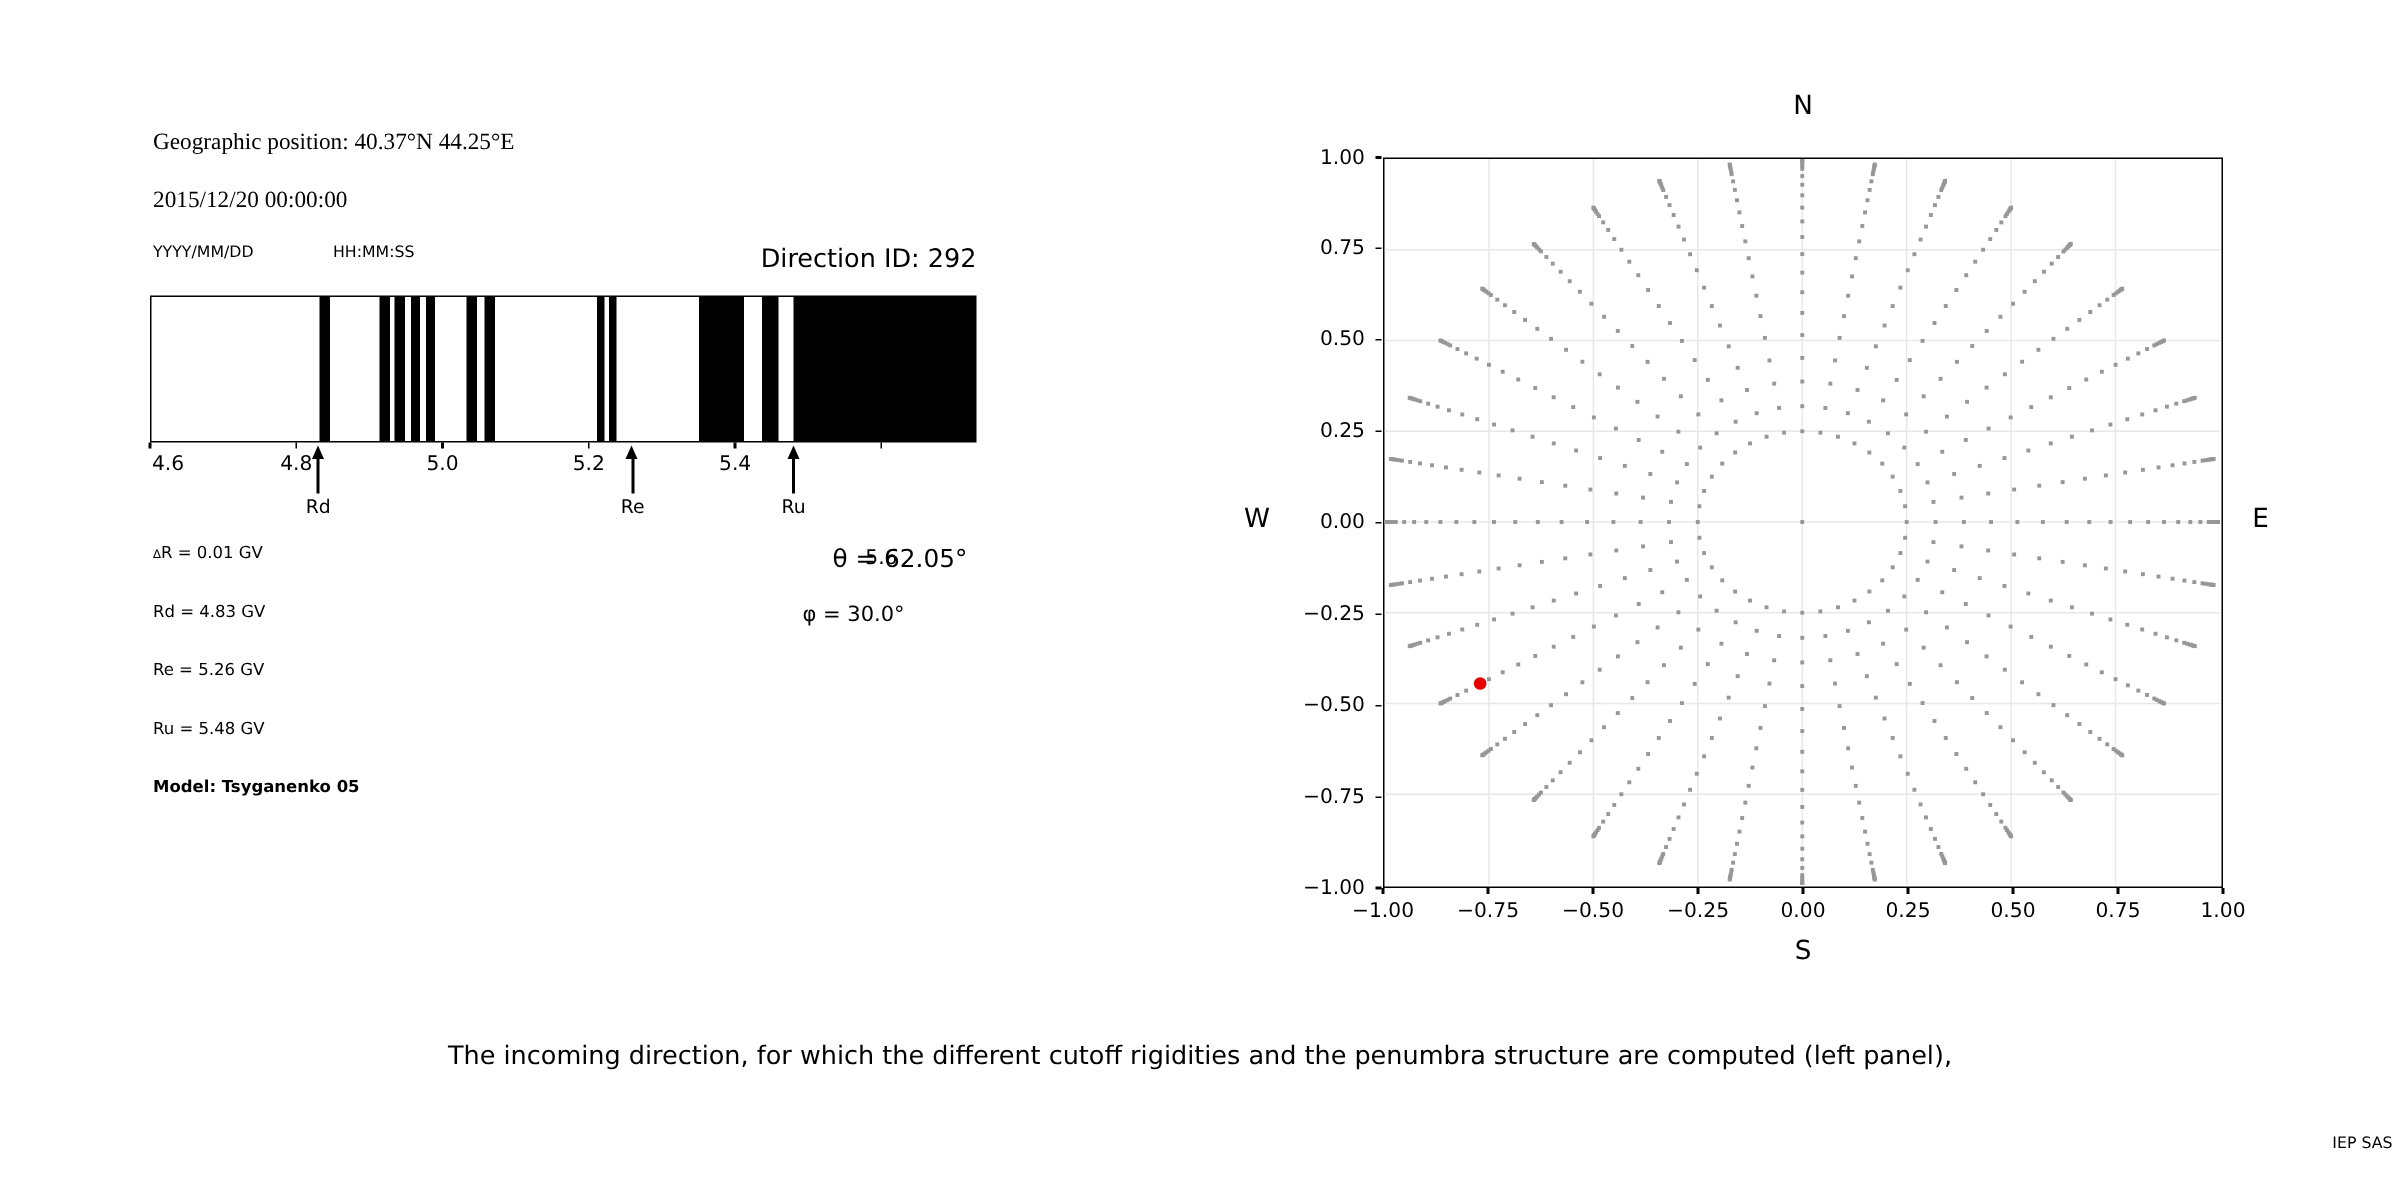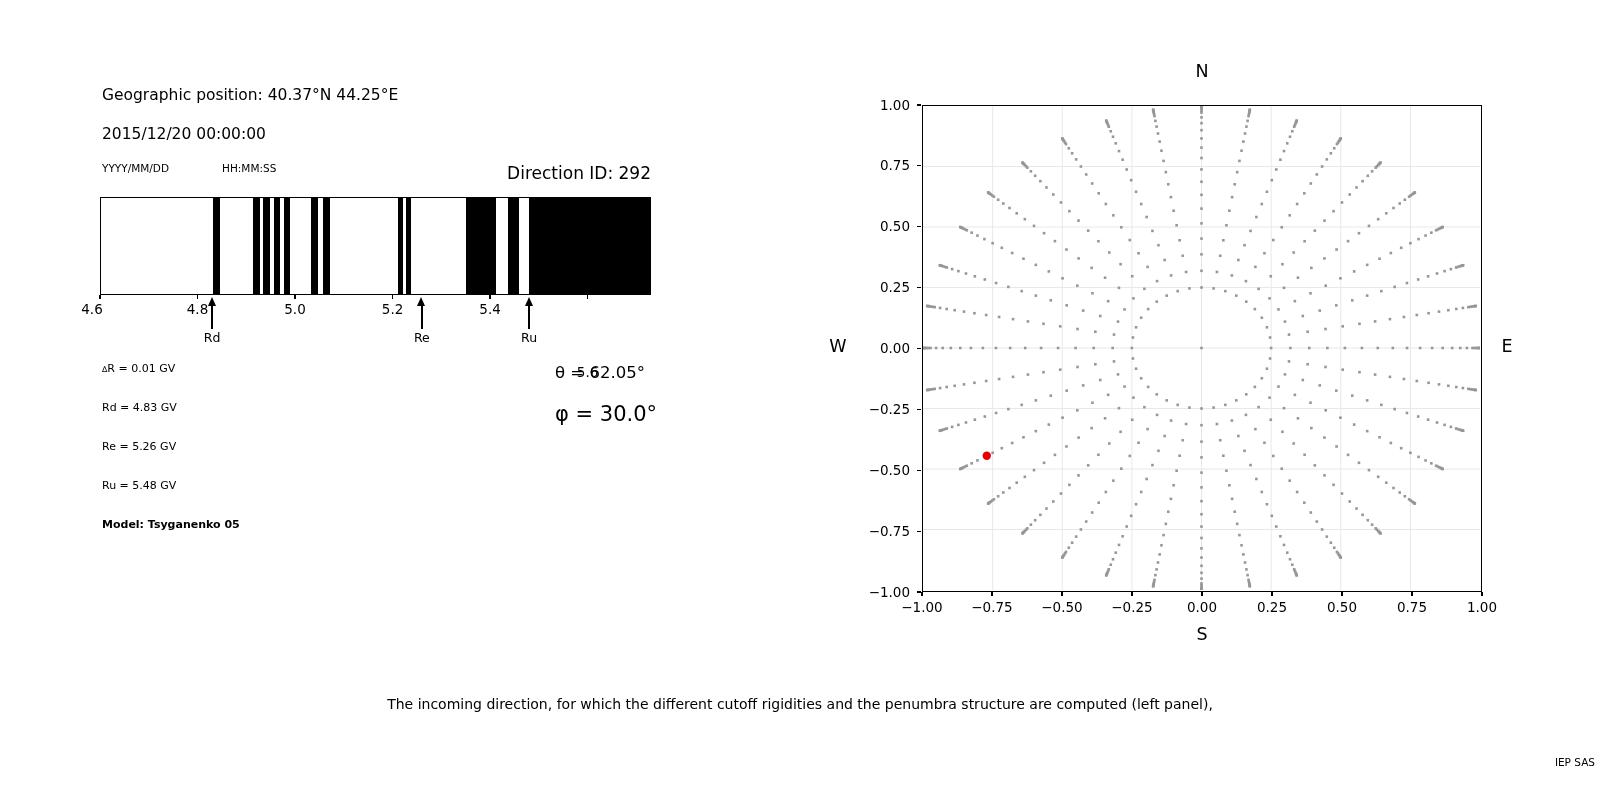--- a/index.html
+++ b/index.html
@@ -1,18 +1,18 @@
 <!DOCTYPE html>
 <html><head>
 <meta charset="utf-8">
 <style>
   * { margin:0; padding:0; box-sizing:border-box; }
   html,body { width:1600px; height:800px; background:#ffffff; font-family:"DejaVu Sans", sans-serif; color:#000; overflow:hidden; }
   .abs { position:absolute; }
-  .txt-md { font-size:15.5px; }
+  .txt-md { font-size:15.5px;font-family:Liberation Serif, serif; }
   .txt-sm { font-size:10.5px; }
   .txt-lg { font-size:17px; }
   .tick-label { font-size:13.5px; text-align:center; }
   .ytick-label { font-size:13.5px; text-align:right; }
 
   
   #penumbra-box { left:100px; top:197px; width:551px; height:98px; border:1.4px solid #000; background:#fff; overflow:hidden; }
   #penumbra-box .bar { position:absolute; top:0; bottom:0; background:#000; }
   .bc-tick { position:absolute; width:1.2px; height:4px; background:#000; top:295px; }
   .arrow { position:absolute; top:297px; width:0; }
@@ -25,21 +25,21 @@
 
   
   #scatter-wrap { left:922px; top:105px; width:560px; height:487px; border:1.4px solid #000; background:#fff; }
   #scatter-wrap svg { display:block; }
   .sc-xtick { position:absolute; width:1.2px; height:4px; background:#000; top:592px; }
   .sc-ytick { position:absolute; width:4px; height:1.2px; background:#000; left:917px; }
   .cardinal { font-size:17.5px; text-align:center; }
 
   
   #caption { left:5px; top:689px; width:1590px; text-align:center; }
-  #caption .cap-line { font-size:14px; line-height:30px; }
+  #caption .cap-line { font-size:17px; line-height:30px; }
   #credit { left:5px; top:756px; width:1590px; text-align:right; font-size:10.5px; }
 </style>
 </head>
 <body>
 
 <div class="abs txt-md" style="left:102px; top:86px;">Geographic position: 40.37°N 44.25°E</div>
 
 <div class="abs txt-md" style="left:102px; top:125px;">2015/12/20 00:00:00</div>
 
 <div class="abs txt-sm" style="left:102px; top:162px;">YYYY/MM/DD</div>
@@ -57,21 +57,21 @@
     <div class="bar" style="left: 38.3186%; width: 1.23894%; background: rgb(0, 0, 0);"></div>
     <div class="bar" style="left: 40.4425%; width: 1.23894%; background: rgb(0, 0, 0);"></div>
     <div class="bar" style="left: 54.0708%; width: 0.973451%; background: rgb(0, 0, 0);"></div>
     <div class="bar" style="left: 55.5752%; width: 0.973451%; background: rgb(0, 0, 0);"></div>
     <div class="bar" style="left: 66.5487%; width: 5.39823%; background: rgb(0, 0, 0);"></div>
     <div class="bar" style="left: 74.0708%; width: 2.12389%; background: rgb(0, 0, 0);"></div>
     <div class="bar" style="left: 77.9646%; width: 22.0354%; background: rgb(0, 0, 0);"></div>
   </div>
 <div id="penumbra-axis">
     <div class="abs bc-tick" style="left: 99.4px;"></div>
-    <div class="abs tick-label" style="left: 72px; top: 301px; width: 40px;">4.6</div>
+    <div class="abs tick-label" style="left: 92px; top: 301px; width: 40px;">4.6</div>
     <div class="abs bc-tick" style="left: 196.922px;"></div>
     <div class="abs tick-label" style="left: 177.522px; top: 301px; width: 40px;">4.8</div>
     <div class="abs bc-tick" style="left: 294.444px;"></div>
     <div class="abs tick-label" style="left: 275.044px; top: 301px; width: 40px;">5.0</div>
     <div class="abs bc-tick" style="left: 391.966px;"></div>
     <div class="abs tick-label" style="left: 372.566px; top: 301px; width: 40px;">5.2</div>
     <div class="abs bc-tick" style="left: 489.488px;"></div>
     <div class="abs tick-label" style="left: 470.088px; top: 301px; width: 40px;">5.4</div>
     <div class="abs bc-tick" style="left: 587.011px;"></div>
     <div class="abs tick-label" style="left: 567.611px; top: 316px; width: 40px; margin-top: 48px;">5.6</div>
@@ -95,21 +95,21 @@
   </div>
 <div id="info-rows">
     <div class="info-row" style="top: 362px;"><span class="dsym">∆</span>R = 0.01 GV</div>
     <div class="info-row" style="top: 401px;">Rd = 4.83 GV</div>
     <div class="info-row" style="top: 440px;">Re = 5.26 GV</div>
     <div class="info-row" style="top: 479px;">Ru = 5.48 GV</div>
     <div class="info-row" style="top: 518px; font-weight: bold;">Model: Tsyganenko 05</div>
   </div>
 
 <div class="abs" style="left:555px; top:363px; font-size:16.5px;">θ = 62.05°</div>
-<div class="abs" style="left:555px; top:402px; font-size:21px;">φ = 30.0°</div>
+<div class="abs" style="left:535px; top:402px; font-size:14px;">φ = 30.0°</div>
 
 <div id="scatter-wrap" class="abs">
   <svg id="scatter-svg" width="557" height="484" viewBox="0 0 557 484">
       <line x1="69.625" x2="69.625" y1="0" y2="484" stroke="#e8e8e8" stroke-width="1"></line>
       <line x1="139.25" x2="139.25" y1="0" y2="484" stroke="#e8e8e8" stroke-width="1"></line>
       <line x1="208.875" x2="208.875" y1="0" y2="484" stroke="#e8e8e8" stroke-width="1"></line>
       <line x1="278.5" x2="278.5" y1="0" y2="484" stroke="#e8e8e8" stroke-width="1"></line>
       <line x1="348.125" x2="348.125" y1="0" y2="484" stroke="#e8e8e8" stroke-width="1"></line>
       <line x1="417.75" x2="417.75" y1="0" y2="484" stroke="#e8e8e8" stroke-width="1"></line>
       <line x1="487.375" x2="487.375" y1="0" y2="484" stroke="#e8e8e8" stroke-width="1"></line>

